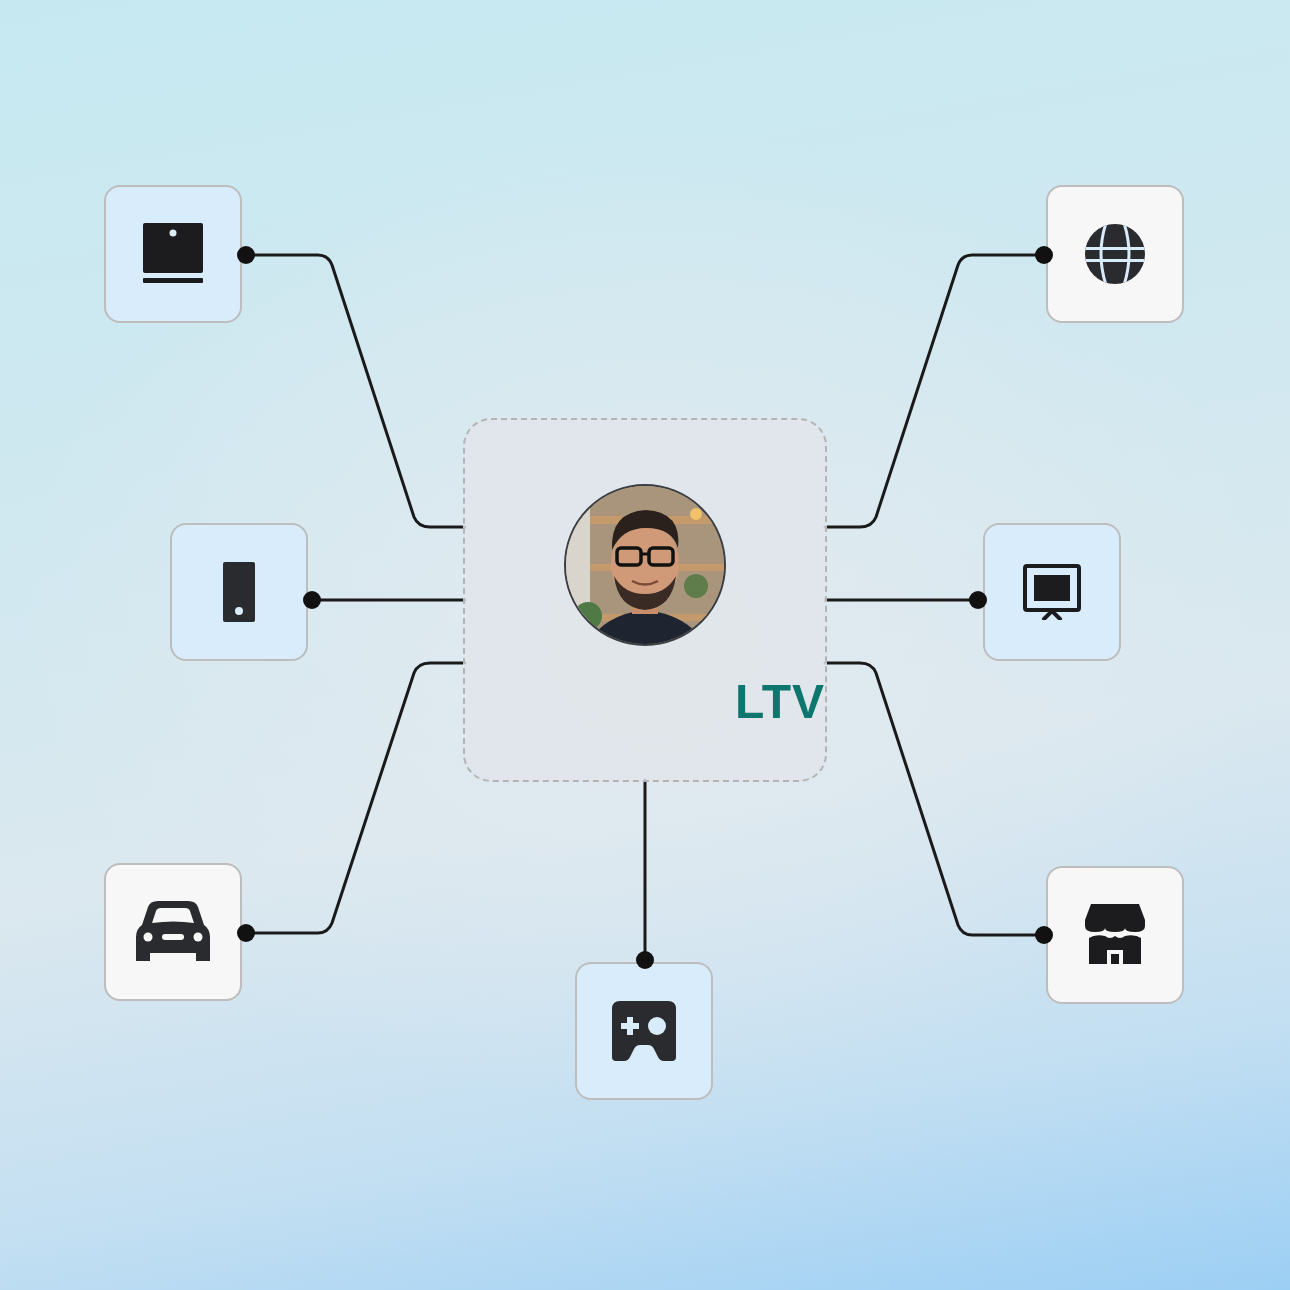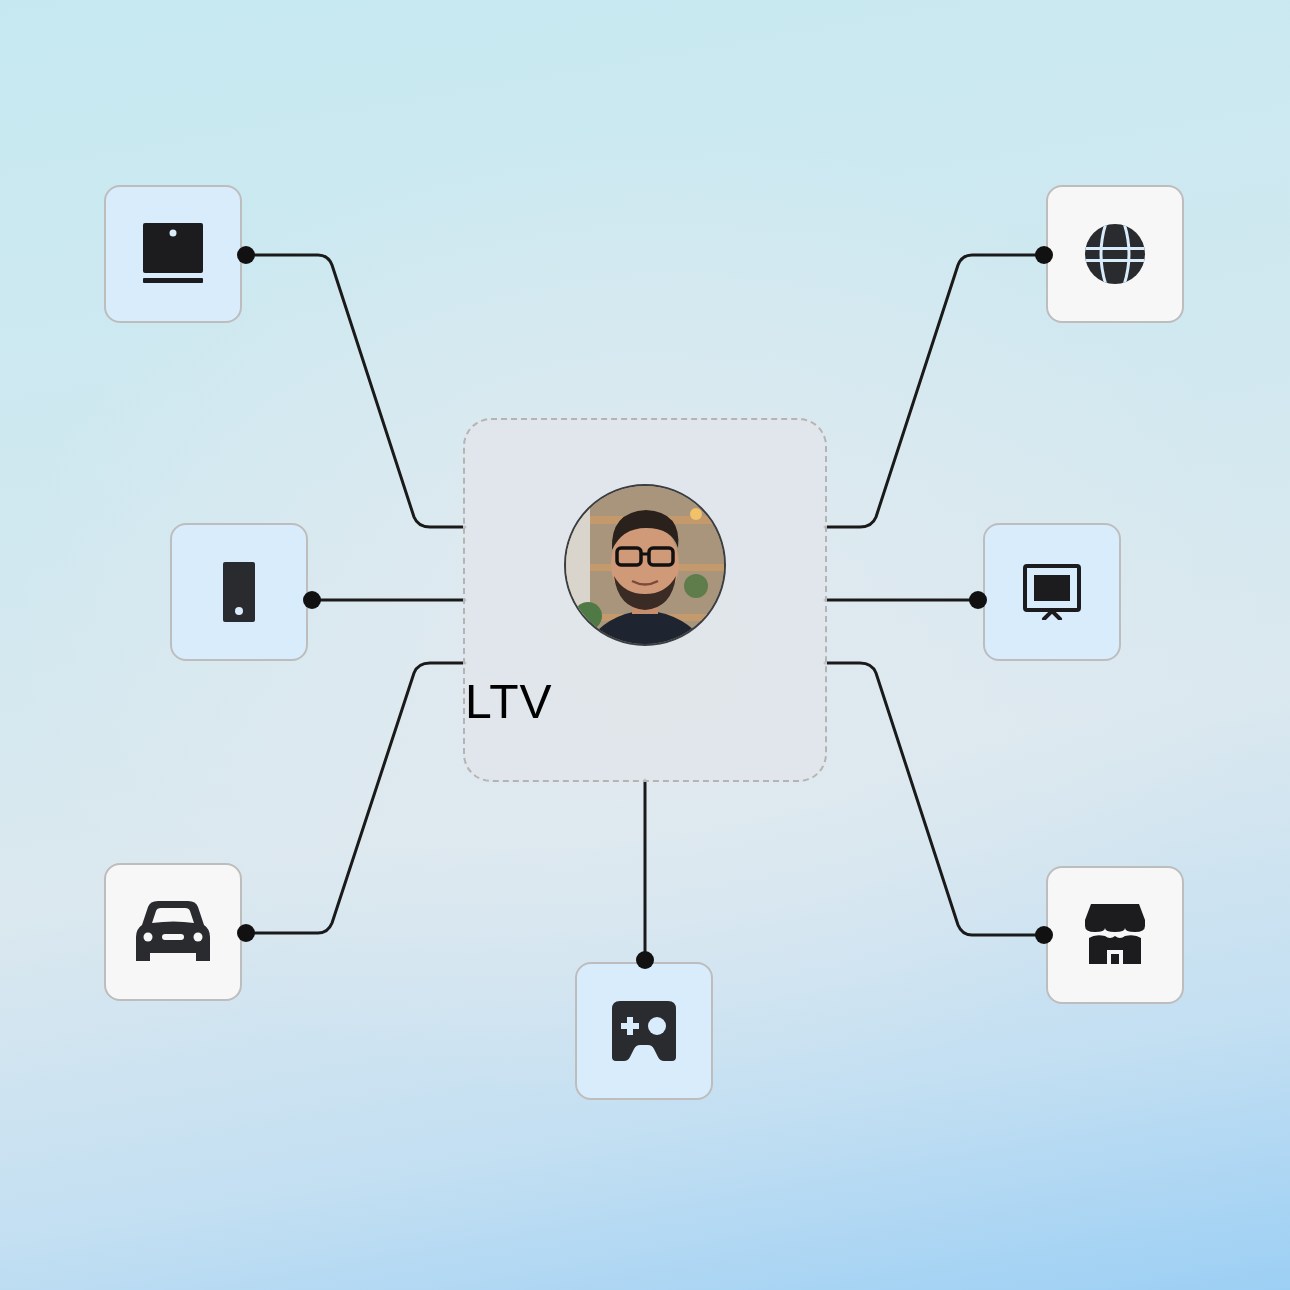--- a/index.html
+++ b/index.html
@@ -24,22 +24,22 @@
     position: absolute; left: 463px; top: 418px; width: 364px; height: 364px;
     box-sizing: border-box; border: 2px dashed #b4b4b4; border-radius: 28px;
     background: rgba(225,229,234,0.85);
   }
   .avatar {
     position: absolute; left: 99px; top: 64px; width: 162px; height: 162px;
     border-radius: 50%; border: 2px solid #3a3d42; box-sizing: border-box; overflow: hidden;
     background: linear-gradient(180deg, #b8a48c 0%, #8c7a66 55%, #5d6a5a 100%);
   }
   .center-label {
-    position: absolute; left: 0; right: 0; top: 254px; text-align: left;
-    font-size: 48px; font-weight: normal; color: #000000; letter-spacing: 1px;
+    position: absolute; left: 0; right: 0; top: 254px; text-align: right;
+    font-size: 48px; font-weight: bold; color: #0f766e; letter-spacing: 1px;
   }
 </style>
 </head>
 <body>
 
 <div class="canvas">
 
   <svg class="wires" width="1290" height="1290">
     <g fill="none" stroke="#1a1a1a" stroke-width="3" stroke-linecap="round" stroke-linejoin="round">
 

